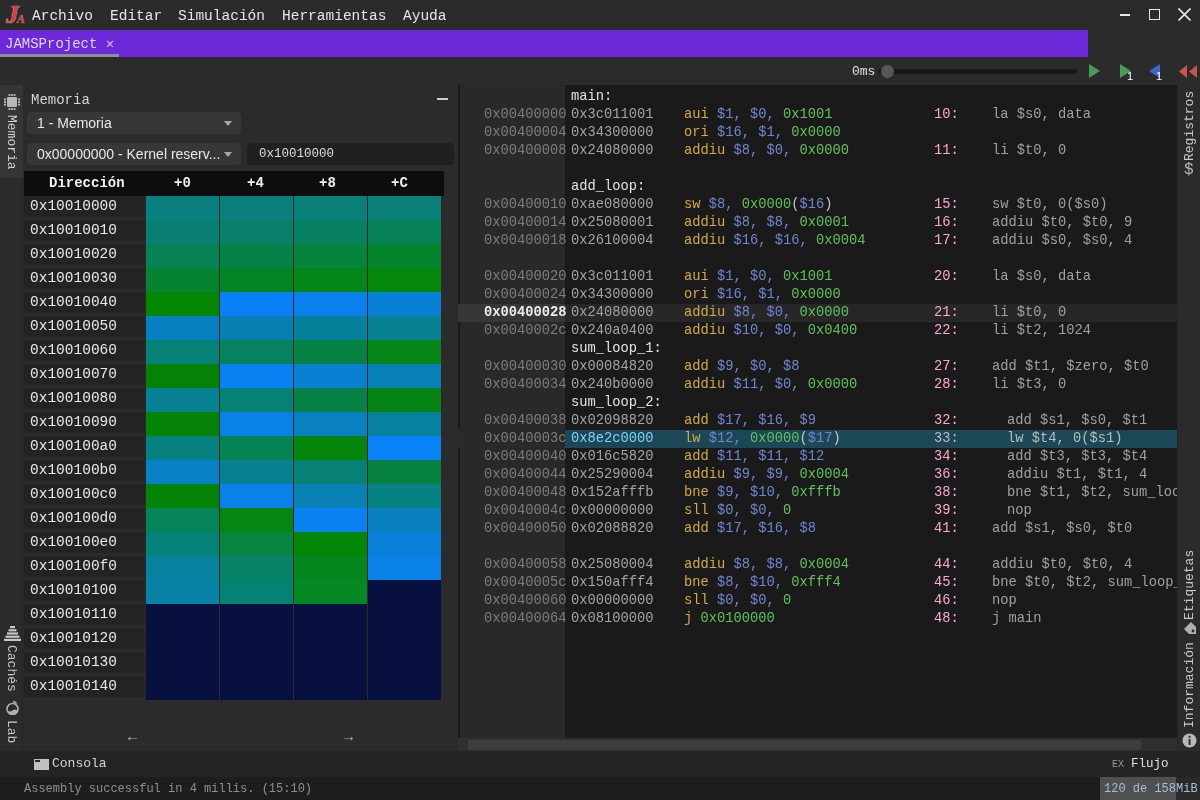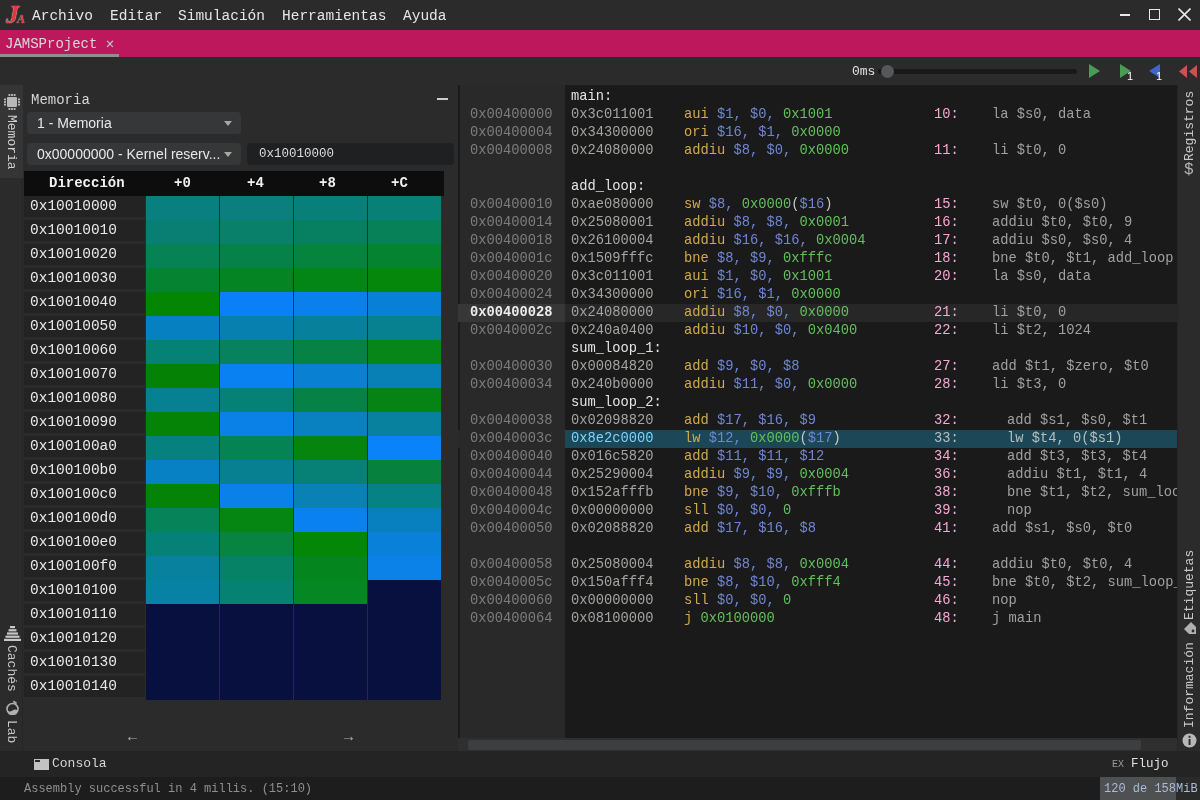--- a/index.html
+++ b/index.html
@@ -9,21 +9,21 @@
 
 #menubar{left:0;top:0;width:1200px;height:30px;background:#2b2b2b}
 .menuitem{position:absolute;top:8px;font-size:14.5px;color:#e6e6e6;white-space:pre}
 #logoJ{position:absolute;left:6px;top:0px;font-family:"Liberation Serif",serif;
   font-style:italic;font-weight:bold;color:#dd3b3b;font-size:26px;
   text-shadow:0 0 1px #cccccc,0 0 1px #cccccc}
 #logoA{position:absolute;left:17px;top:12px;font-family:"Liberation Serif",serif;
   font-style:italic;font-weight:bold;color:#dd3b3b;font-size:12px;
   text-shadow:0 0 1px #cccccc}
 .winbtn{position:absolute;color:#e8e8e8}
-#tabrow1{left:0;top:30px;width:1200px;height:27px;background:#be185d}
+#tabrow1{left:0;top:30px;width:1088px;height:27px;background:#6d28d9}
 #tabrow2{left:0;top:57px;width:1200px;height:28px;background:#2b2b2b;border-bottom:1px solid #1c1c1c}
 .tabtxt{position:absolute;font-size:14px;color:#dadada;white-space:pre}
 .tabx{color:#c4c4c4}
 .underline{position:absolute;height:3px;background:#8f8f8f}
 
 #sliderlabel{position:absolute;left:852px;top:64px;font-size:13px;color:#e0e0e0}
 #slidertrack{position:absolute;left:878px;top:69px;width:199px;height:5px;background:#191919;border-radius:3px}
 #sliderknob{position:absolute;left:881px;top:65px;width:13px;height:13px;border-radius:50%;background:#565758}
 
 #lsb{left:0;top:85px;width:23px;height:666px;background:#2b2b2b;border-right:1px solid #252525}
@@ -52,21 +52,21 @@
 #memtable{position:absolute;left:0px;top:111px;width:420px;height:504px}
 .arow{position:absolute;left:0;width:121px;height:21px;background:#232323;
   font-size:14.5px;color:#e8e8e8;line-height:21px;padding-left:6px}
 .mcell{position:absolute;width:73px;height:24px}
 .pgarrow{position:absolute;font-size:15px;color:#b0b0b0}
 
 #cpanel{left:458px;top:85px;width:719px;height:653px;background:#1a1a1a;overflow:hidden}
 #gutter{position:absolute;left:2px;top:0;width:105px;height:653px;background:#292929}
 .cl{position:absolute;left:0;width:719px;height:18px;font-size:13.75px;line-height:18px;white-space:pre}
 .cl>span{position:absolute;top:0}
-.ca{left:12px;color:#7d7d7d}
+.ca{left:26px;color:#7d7d7d}
 .cm{left:113px;color:#a2a5a0}
 .ci{left:226px}
 .cn{left:476px;color:#f9a8d4}
 .cs{left:534px;color:#a0a0a0}
 .csi{left:549px;color:#a0a0a0}
 .clabel{left:113px;color:#e4e4e4}
 .mn{color:#d2a94c}
 .rg{color:#7186d2}
 .im{color:#62c15b}
 .pu{color:#c8c8c8}
@@ -345,27 +345,20 @@
 <span class="cn">16:</span>
 <span class="cs">addiu $t0, $t0, 9</span>
 </div>
 <div class="cl" style="top:147px">
 <span class="ca">0x00400018</span>
 <span class="cm">0x26100004</span>
 <span class="ci"><span class="mn">addiu</span> <span class="rg">$16, </span><span class="rg">$16</span><span class="rg">, </span><span class="im">0x0004</span></span>
 <span class="cn">17:</span>
 <span class="cs">addiu $s0, $s0, 4</span>
 </div>
-<div class="cl" style="top:165px">
-<span class="ca">0x0040001c</span>
-<span class="cm">0x1509fffc</span>
-<span class="ci"><span class="mn">bne</span> <span class="rg">$8, </span><span class="rg">$9</span><span class="rg">, </span><span class="im">0xfffc</span></span>
-<span class="cn">18:</span>
-<span class="cs">bne $t0, $t1, add_loop</span>
-</div>
 <div class="cl" style="top:183px">
 <span class="ca">0x00400020</span>
 <span class="cm">0x3c011001</span>
 <span class="ci"><span class="mn">aui</span> <span class="rg">$1, </span><span class="rg">$0</span><span class="rg">, </span><span class="im">0x1001</span></span>
 <span class="cn">20:</span>
 <span class="cs">la $s0, data</span>
 </div>
 <div class="cl" style="top:201px">
 <span class="ca">0x00400024</span>
 <span class="cm">0x34300000</span>

